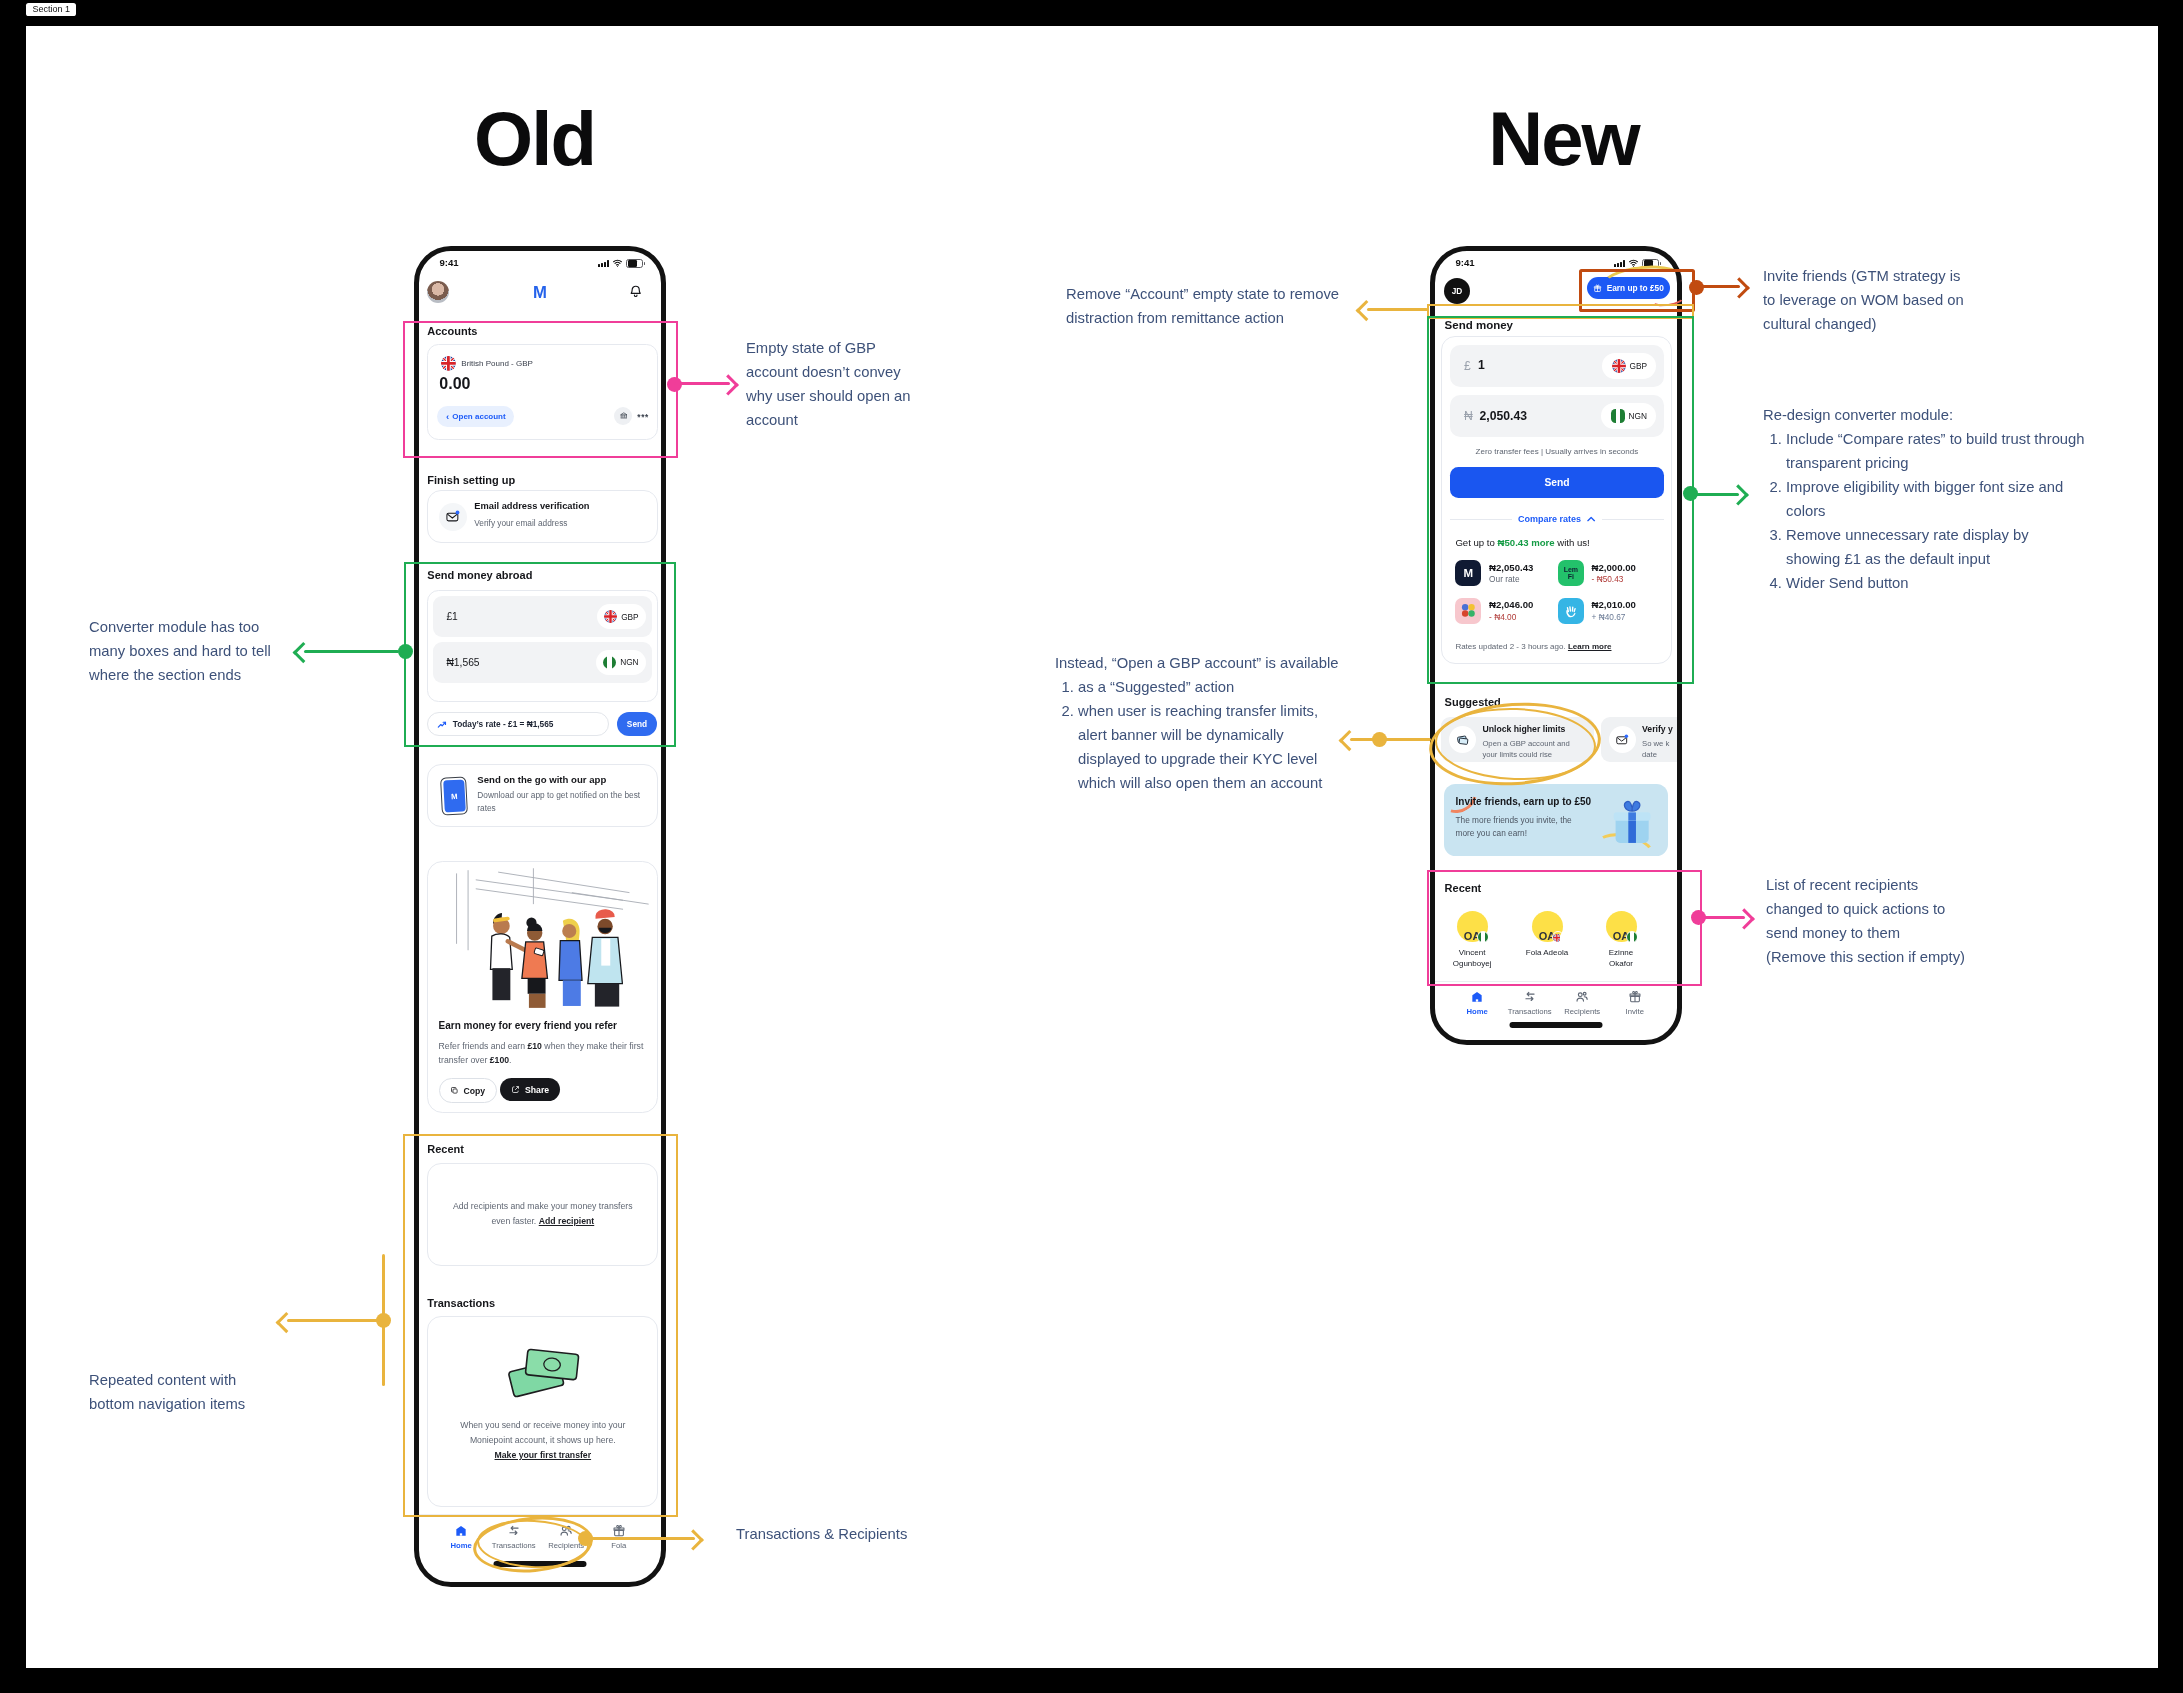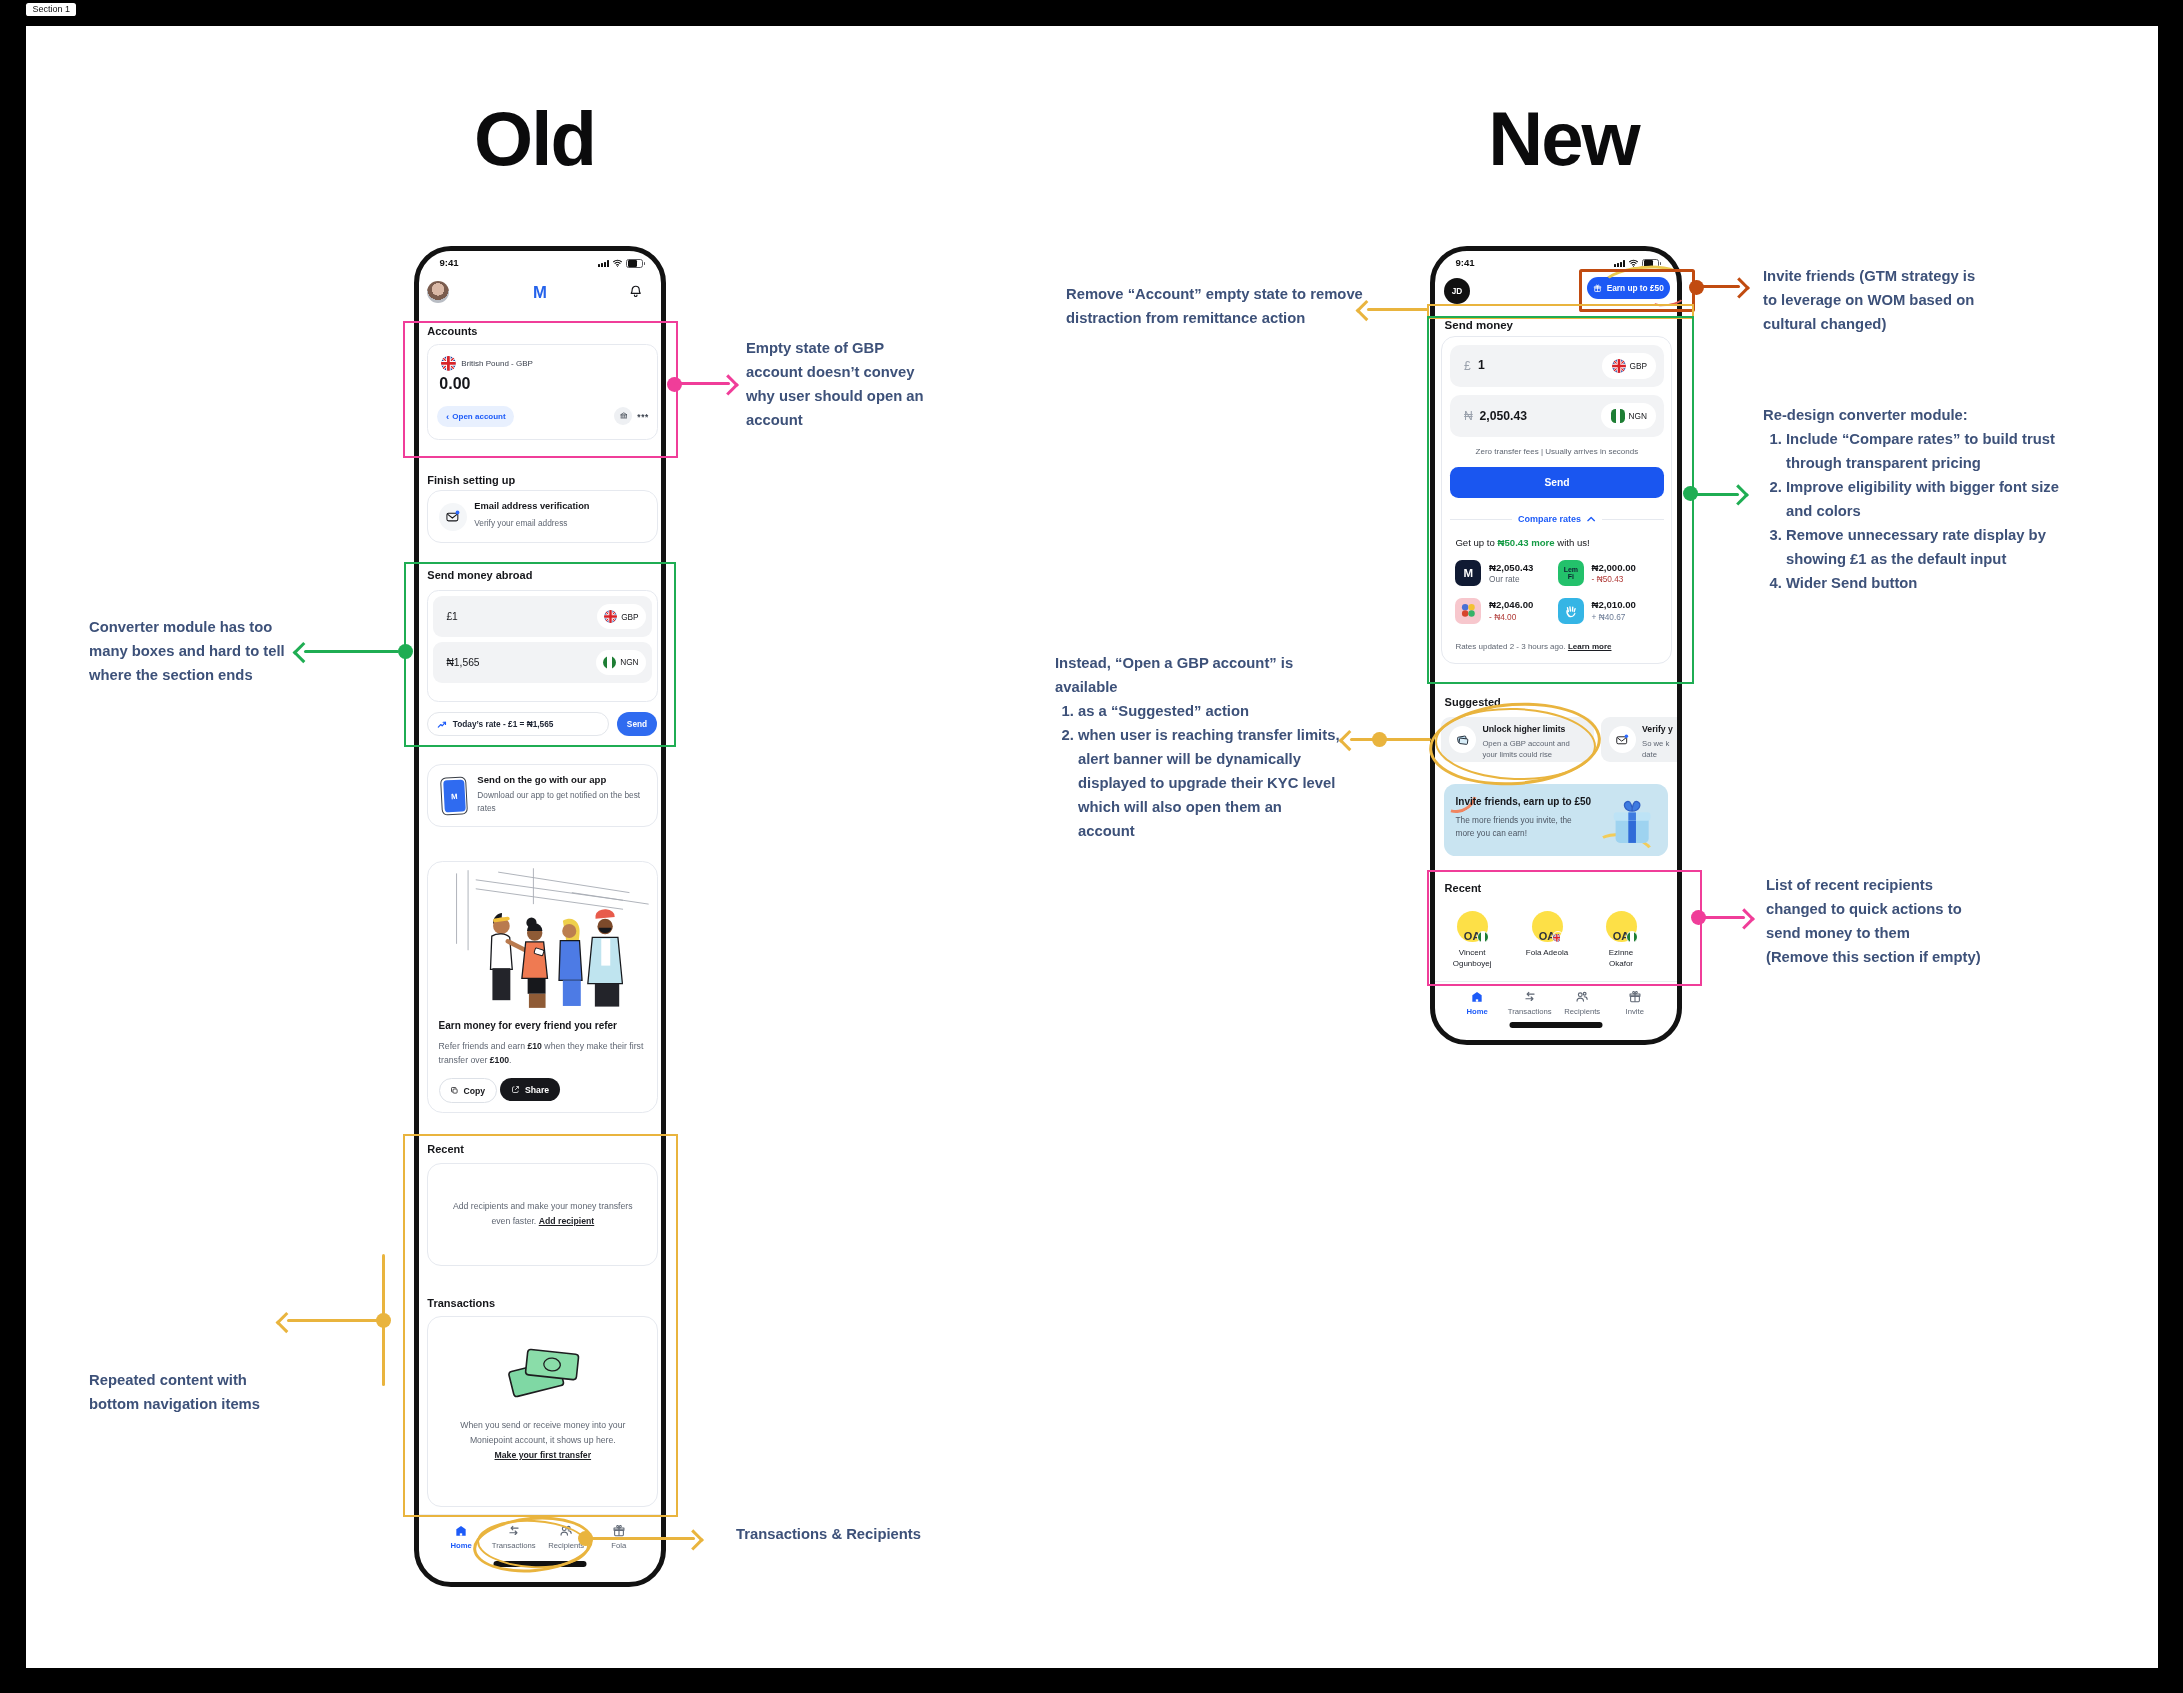--- a/index.html
+++ b/index.html
@@ -27,21 +27,21 @@
   .muted{color:#5F6672;}
   .blue{color:#1D5BF8;}
   .b{font-weight:700;}
   .link{text-decoration:underline;font-weight:700;color:#1c1e24;}
   
   .nav{position:absolute;display:flex;justify-content:space-between;padding:0 16.7px;left:0;right:0;}
   .nav-item{display:flex;flex-direction:column;align-items:center;gap:3px;width:51px;font-size:7.7px;color:#5E6673;}
   .nav-item.active{color:#1D5BF8;font-weight:700;}
   .home-ind{position:absolute;height:5.8px;width:93px;background:#111;border-radius:3.8px;left:50%;transform:translateX(-50%);}
   
-  .ann{position:absolute;color:#3D5179;font-size:14.8px;line-height:24px;font-weight:700;z-index:12;}
+  .ann{position:absolute;color:#3D5179;font-size:14.8px;line-height:24px;font-weight:400;z-index:12;}
   .ann ol{margin:0;padding-left:23px;}
   .annbox{position:absolute;border-style:solid;z-index:10;background:transparent;}
   .dot{position:absolute;border-radius:50%;width:14.8px;height:14.8px;z-index:11;}
   .hline{position:absolute;height:3.2px;z-index:11;border-radius:1.9px;}
   .vline{position:absolute;width:3.2px;z-index:11;border-radius:1.9px;}
   .chev{position:absolute;width:11.5px;height:11.5px;border-left:3.2px solid;border-bottom:3.2px solid;z-index:11;background:transparent;}
   .chev.left{transform:rotate(45deg);}
   .chev.right{transform:rotate(225deg);}
   .c-pink{color:#F03D99;border-color:#F03D99;background-color:transparent;}
   .bg-pink{background:#F03D99;}

